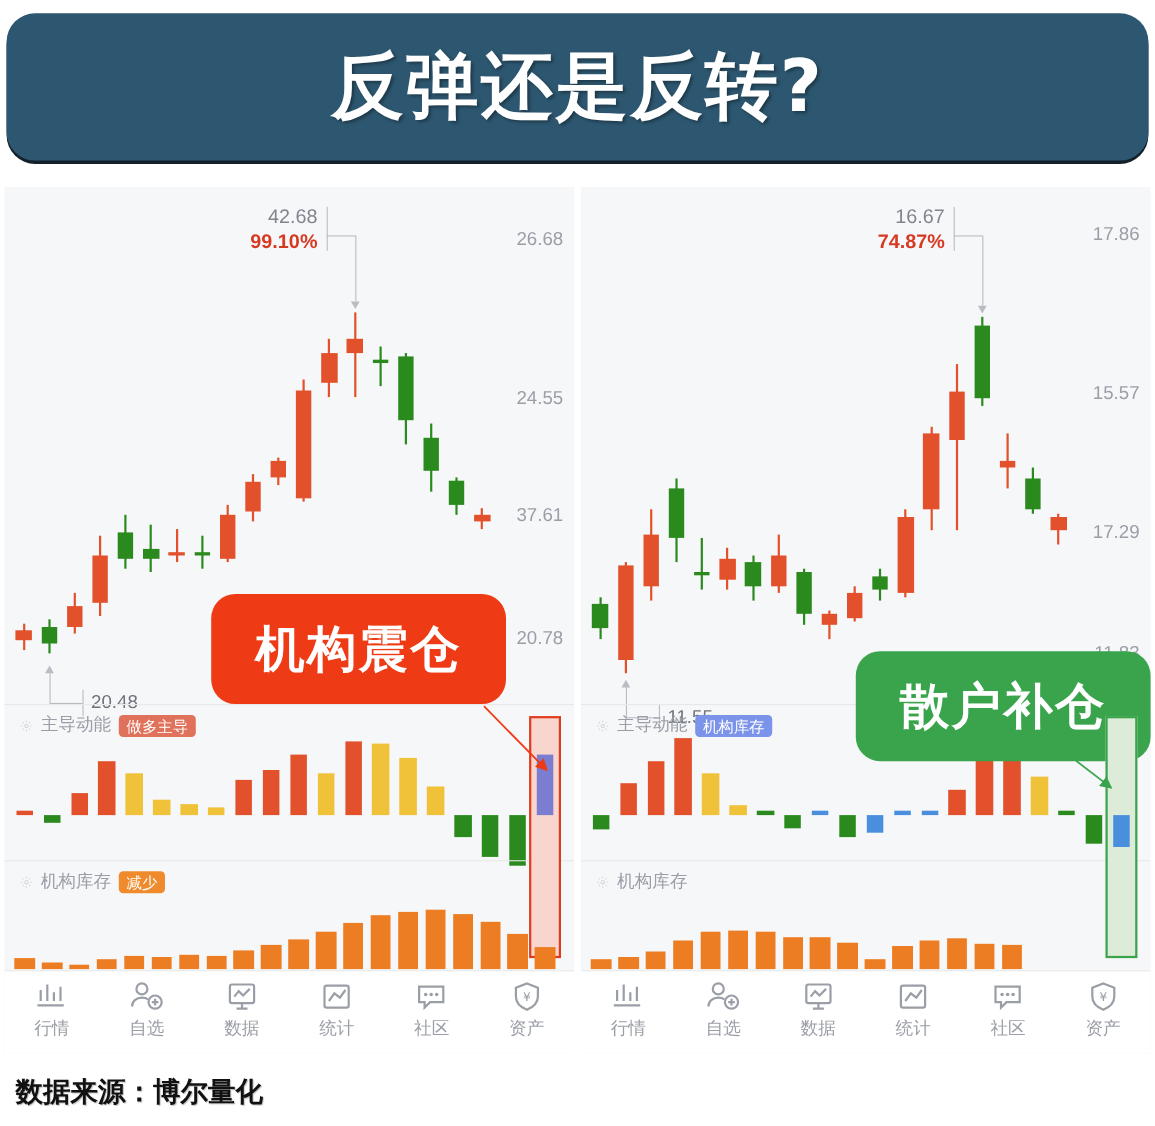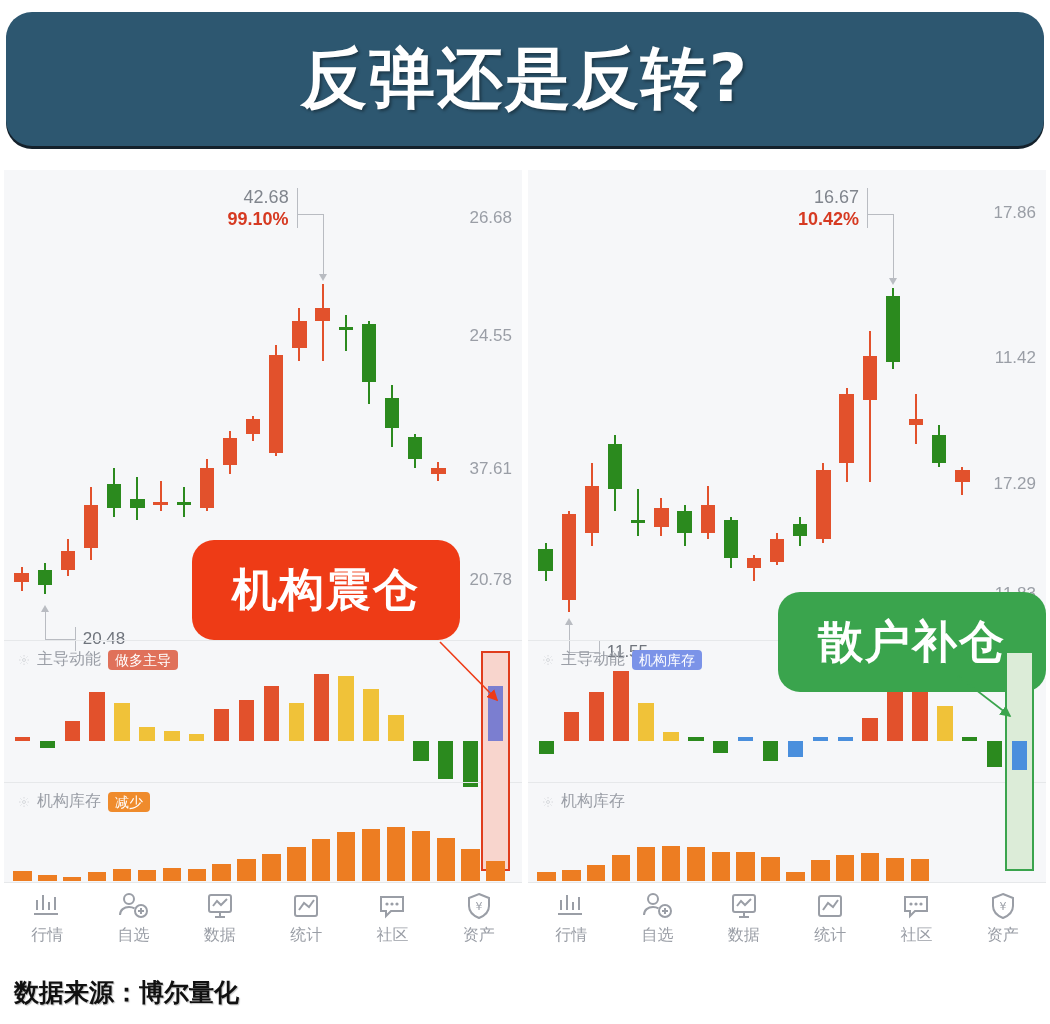--- a/index.html
+++ b/index.html
@@ -97,21 +97,21 @@
 <body>
 
 <div id="banner">
   <div id="banner-title">反弹还是反转?</div>
 </div>
 
 <div class="panel" id="panel-left">
 
   <div class="price-area">
       <div class="price-label" style="top: 37.5188px; margin-left: 36px;">26.68</div>
-      <div class="price-label" style="top: 156px;">24.55</div>
+      <div class="price-label" style="top: 182px;">24.55</div>
       <div class="price-label" style="top: 288.846px;">37.61</div>
       <div class="price-label" style="top: 400.07px;">20.78</div>
       <div class="candle up" style="left: 10.4px; width: 14.3579px; top: 396.551px; height: 24.5797px;">
         <div class="wick" style="top: 0px; height: 100%;"></div>
         <div class="body" style="top: 6.14493px; height: 9.21739px;"></div>
       </div>
       <div class="candle dn" style="left: 33.5579px; width: 14.3579px; top: 393.478px; height: 30.7246px;">
         <div class="wick" style="top: 0px; height: 100%;"></div>
         <div class="body" style="top: 6.14493px; height: 15.3623px;"></div>
       </div>
@@ -326,21 +326,21 @@
           </svg></div>
         <div class="nav-label">资产</div>
       </div>
     </div>
 </div>
 
 <div class="panel" id="panel-right">
 
   <div class="price-area">
       <div class="price-label" style="top: 32.8597px;">17.86</div>
-      <div class="price-label" style="top: 177.779px;">11.42</div>
+      <div class="price-label" style="top: 177.779px;">15.57</div>
       <div class="price-label" style="top: 304.346px;">17.29</div>
       <div class="price-label" style="top: 414.46px;">11.83</div>
       <div class="candle dn" style="left: 10.4px; width: 14.3579px; top: 372.567px; height: 37.9701px;">
         <div class="wick" style="top: 0px; height: 100%;"></div>
         <div class="body" style="top: 6.32836px; height: 22.1493px;"></div>
       </div>
       <div class="candle up" style="left: 33.5579px; width: 14.3579px; top: 340.925px; height: 101.254px;">
         <div class="wick" style="top: 0px; height: 100%;"></div>
         <div class="body" style="top: 3.16418px; height: 85.4328px;"></div>
       </div>
@@ -407,21 +407,21 @@
       <div class="candle dn" style="left: 404.084px; width: 14.3579px; top: 255.493px; height: 41.1343px;">
         <div class="wick" style="top: 0px; height: 100%;"></div>
         <div class="body" style="top: 9.49254px; height: 28.4776px;"></div>
       </div>
       <div class="candle up" style="left: 427.242px; width: 14.3579px; top: 296.627px; height: 28.4776px;">
         <div class="wick" style="top: 0px; height: 100%;"></div>
         <div class="body" style="top: 3.16418px; height: 12.6567px;"></div>
       </div>
       <div class="peak-note" style="right: 187.053px; top: 16px;">
         <div class="peak-price">16.67</div>
-        <div class="peak-pct">10.42%</div>
+        <div class="peak-pct">74.87%</div>
       </div>
       <div class="peak-stem" style="left: 338.947px; top: 18px; height: 40px;"></div>
       <div class="peak-elbow" style="left: 338.947px; top: 44px; width: 26px;"></div>
       <div class="peak-stem" style="left: 364.947px; top: 44px; height: 64.1672px;"></div>
       <div class="peak-arrow" style="left: 360.947px; top: 108.167px;"></div>
       <div class="low-wrap"></div>
       <div class="low-arrow-stem" style="left: 40.7368px; top: 454.179px; height: 28px;"></div>
       <div class="low-arrow-head" style="left: 36.7368px; top: 448.179px; border-bottom-color: rgb(185, 188, 194); transform: rotate(0deg);"></div>
       <div class="low-elbow-h" style="left: 40.7368px; top: 482.179px; width: 30px;"></div>
       <div class="low-elbow-v" style="left: 70.7368px; top: 470.179px; height: 24px;"></div>

